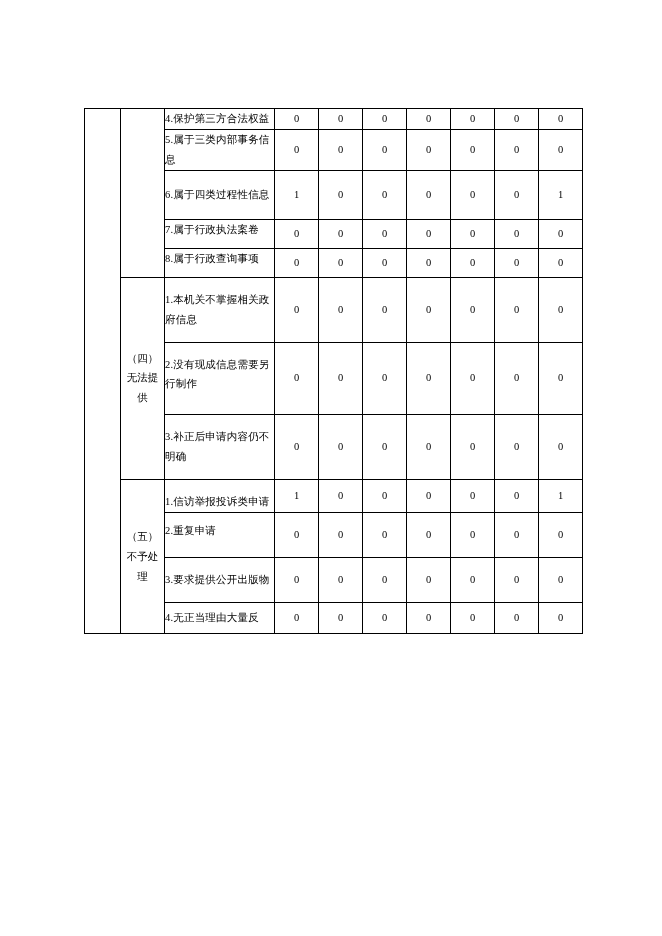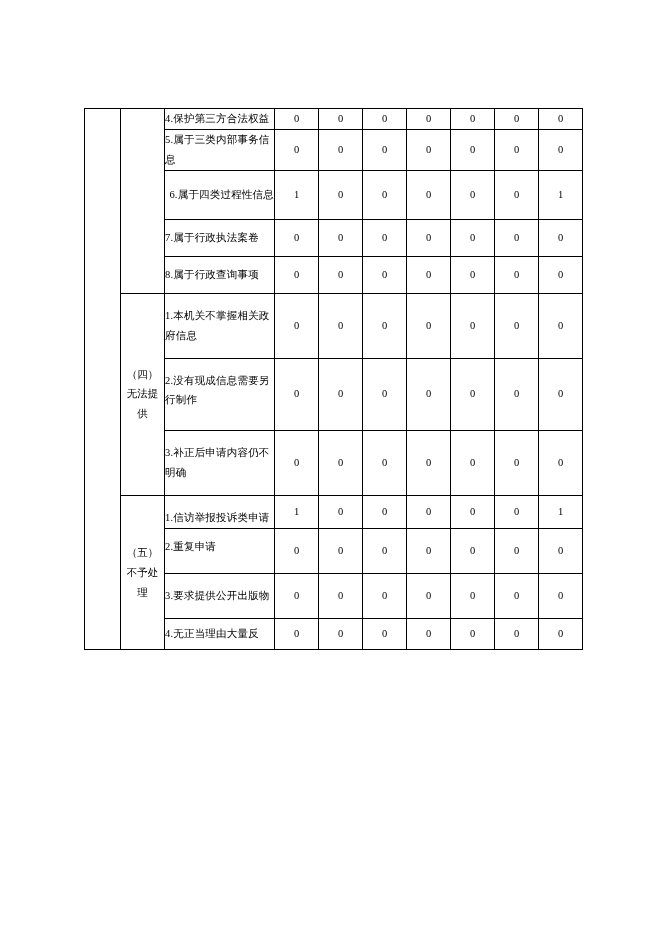--- a/index.html
+++ b/index.html
@@ -115,41 +115,41 @@
           <td class="item-col">5.属于三类内部事务信息</td>
           <td class="num-col">0</td>
           <td class="num-col">0</td>
           <td class="num-col">0</td>
           <td class="num-col">0</td>
           <td class="num-col">0</td>
           <td class="num-col">0</td>
           <td class="num-col">0</td>
         </tr>
         <tr>
-          <td class="item-col" style="padding-top:14px;padding-bottom:14px;text-align:right;">6.属于四类过程性信息</td>
-          <td class="num-col">1</td>
-          <td class="num-col">0</td>
-          <td class="num-col">0</td>
-          <td class="num-col">0</td>
-          <td class="num-col">0</td>
-          <td class="num-col">0</td>
-          <td class="num-col">1</td>
-        </tr>
-        <tr>
-          <td class="item-col" style="padding-top:8px;padding-bottom:8px;">7.属于行政执法案卷</td>
-          <td class="num-col">0</td>
-          <td class="num-col">0</td>
-          <td class="num-col">0</td>
-          <td class="num-col">0</td>
-          <td class="num-col">0</td>
-          <td class="num-col">0</td>
-          <td class="num-col">0</td>
-        </tr>
-        <tr>
-          <td class="item-col" style="padding-top:8px;padding-bottom:8px;">8.属于行政查询事项</td>
+          <td class="item-col" style="padding-top:14px;padding-bottom:14px;">6.属于四类过程性信息</td>
+          <td class="num-col">1</td>
+          <td class="num-col">0</td>
+          <td class="num-col">0</td>
+          <td class="num-col">0</td>
+          <td class="num-col">0</td>
+          <td class="num-col">0</td>
+          <td class="num-col">1</td>
+        </tr>
+        <tr>
+          <td class="item-col" style="padding-bottom:8px;">7.属于行政执法案卷</td>
+          <td class="num-col">0</td>
+          <td class="num-col">0</td>
+          <td class="num-col">0</td>
+          <td class="num-col">0</td>
+          <td class="num-col">0</td>
+          <td class="num-col">0</td>
+          <td class="num-col">0</td>
+        </tr>
+        <tr>
+          <td class="item-col" style="padding-bottom:8px;">8.属于行政查询事项</td>
           <td class="num-col">0</td>
           <td class="num-col">0</td>
           <td class="num-col">0</td>
           <td class="num-col">0</td>
           <td class="num-col">0</td>
           <td class="num-col">0</td>
           <td class="num-col">0</td>
         </tr>
 
         <tr>

